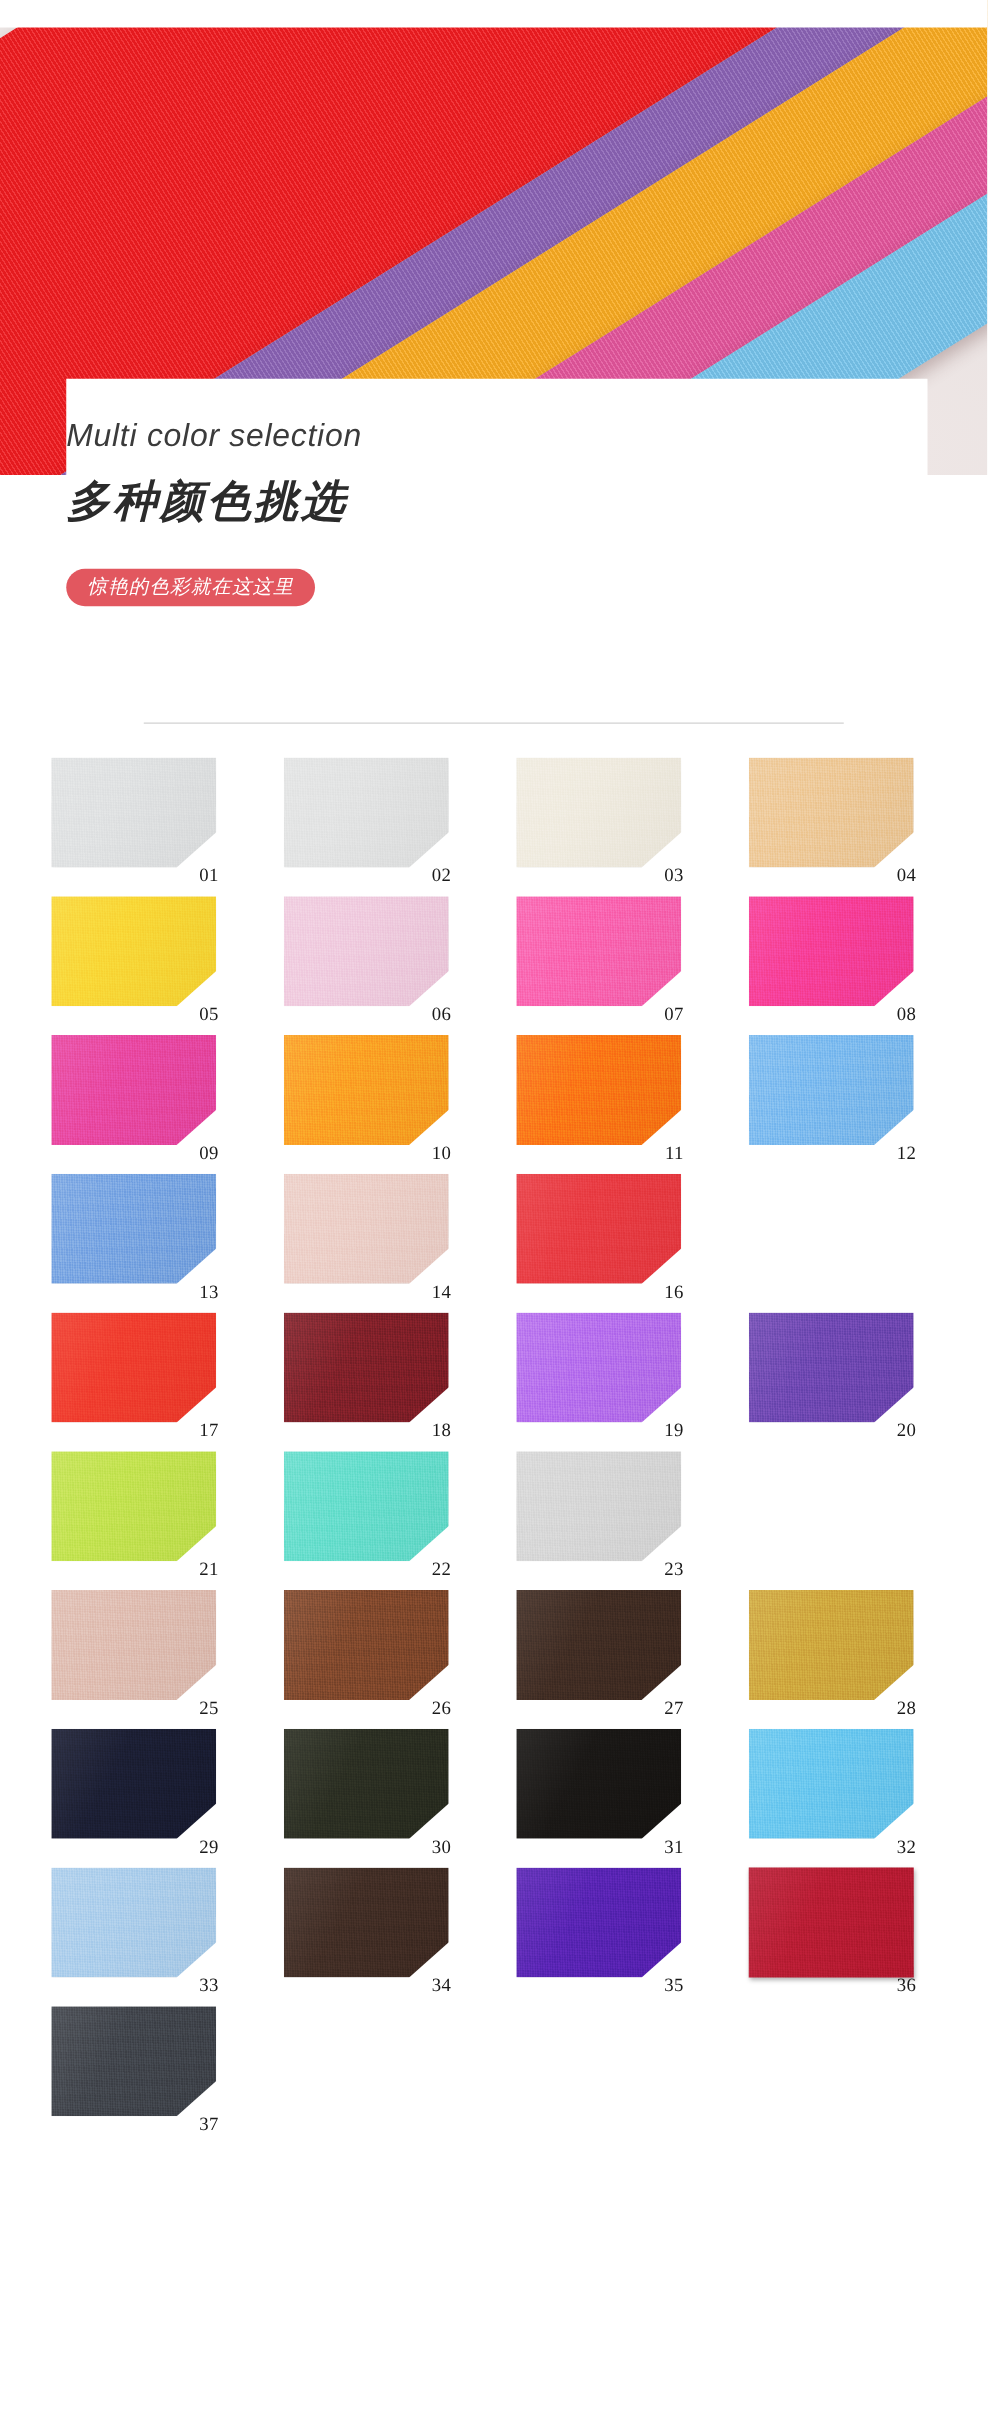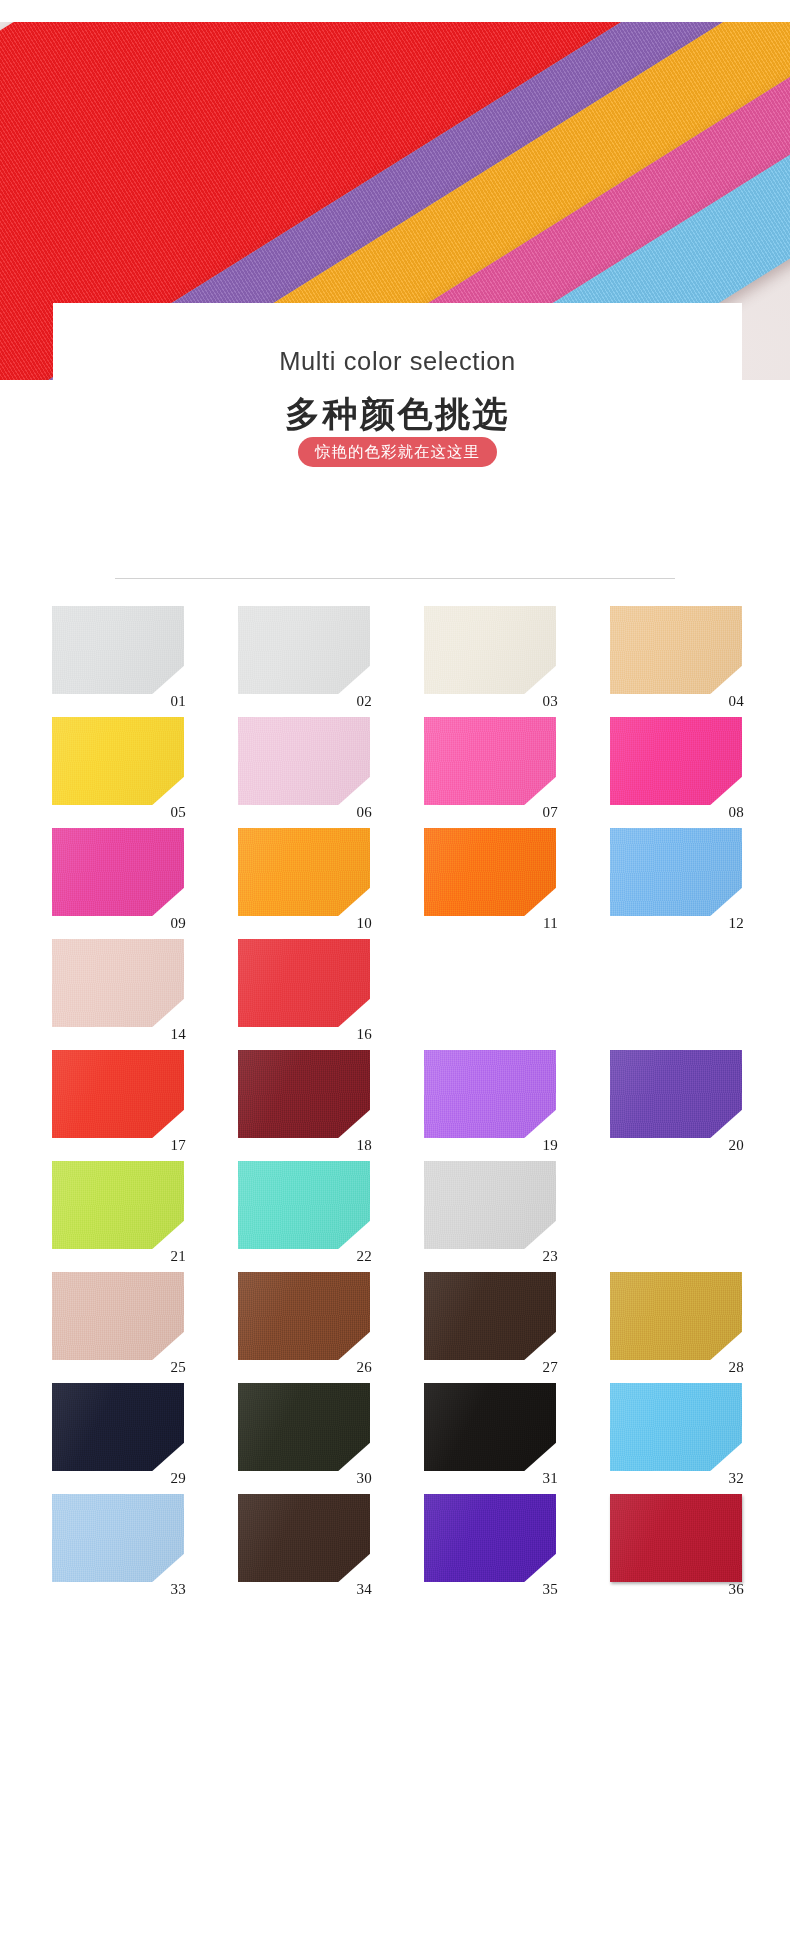--- a/index.html
+++ b/index.html
@@ -87,43 +87,43 @@
     left: 53px;
     top: 303px;
     width: 689px;
     height: 187px;
     background: #ffffff;
     z-index: 4;
   }
   .title-block {
     position: absolute;
     left: 53px;
-    top: 308px;
+    top: 296px;
     width: 689px;
     z-index: 6;
-    text-align: center;
+    font-style: italic;
   }
   .title-en {
     margin-top: 41px;
     font-size: 25.5px;
     letter-spacing: 0.6px;
     color: #3b3b3b;
     font-weight: 400;
     line-height: 1;
   }
   .title-cn {
     margin-top: 21px;
     font-size: 35px;
     letter-spacing: 2.5px;
     color: #2b2b2b;
     font-weight: 700;
     line-height: 1;
   }
   .title-badge-wrap {
-    margin-top: 6px;
+    margin-top: 36px;
     line-height: 0;
   }
   .title-badge {
     display: inline-block;
     background: #e2575f;
     color: #ffffff;
     font-size: 15.5px;
     letter-spacing: 1px;
     padding: 7px 17px 8px 17px;
     border-radius: 16px;
@@ -138,21 +138,21 @@
     top: 578px;
     width: 560px;
     height: 1px;
     background: #d2d2d2;
     z-index: 3;
   }
 
   
   .grid {
     position: absolute;
-    left: 52px;
+    left: 41px;
     top: 606px;
     width: 690px;
     z-index: 3;
   }
   .grid-row {
     display: flex;
     gap: 0;
     margin-bottom: 23px;
   }
   .cell {
@@ -329,20 +329,27 @@
         <div class="cell">
           <div class="swatch" style="background: rgb(121, 185, 239);">
             <div class="swatch-tex"></div>
             <div class="swatch-sheen"></div>
           </div>
           <div class="cell-num">12</div>
         </div>
       </div>
       <div class="grid-row">
         <div class="cell">
+          <div class="swatch" style="background: rgb(118, 163, 226);">
+            <div class="swatch-tex"></div>
+            <div class="swatch-sheen"></div>
+          </div>
+          <div class="cell-num">13</div>
+        </div>
+        <div class="cell">
           <div class="swatch" style="background: rgb(236, 206, 198);">
             <div class="swatch-tex"></div>
             <div class="swatch-sheen"></div>
           </div>
           <div class="cell-num">14</div>
         </div>
         <div class="cell">
           <div class="swatch" style="background: rgb(232, 56, 63);">
             <div class="swatch-tex"></div>
             <div class="swatch-sheen"></div>
@@ -486,15 +493,24 @@
           <div class="cell-num">35</div>
         </div>
         <div class="cell">
           <div class="swatch no-cut" style="background: rgb(182, 24, 47);">
             <div class="swatch-tex"></div>
             <div class="swatch-sheen"></div>
           </div>
           <div class="cell-num">36</div>
         </div>
       </div>
+      <div class="grid-row">
+        <div class="cell">
+          <div class="swatch" style="background: rgb(61, 65, 72);">
+            <div class="swatch-tex"></div>
+            <div class="swatch-sheen"></div>
+          </div>
+          <div class="cell-num">37</div>
+        </div>
+      </div>
     </div>
 
 </div>
 
 </body></html>

